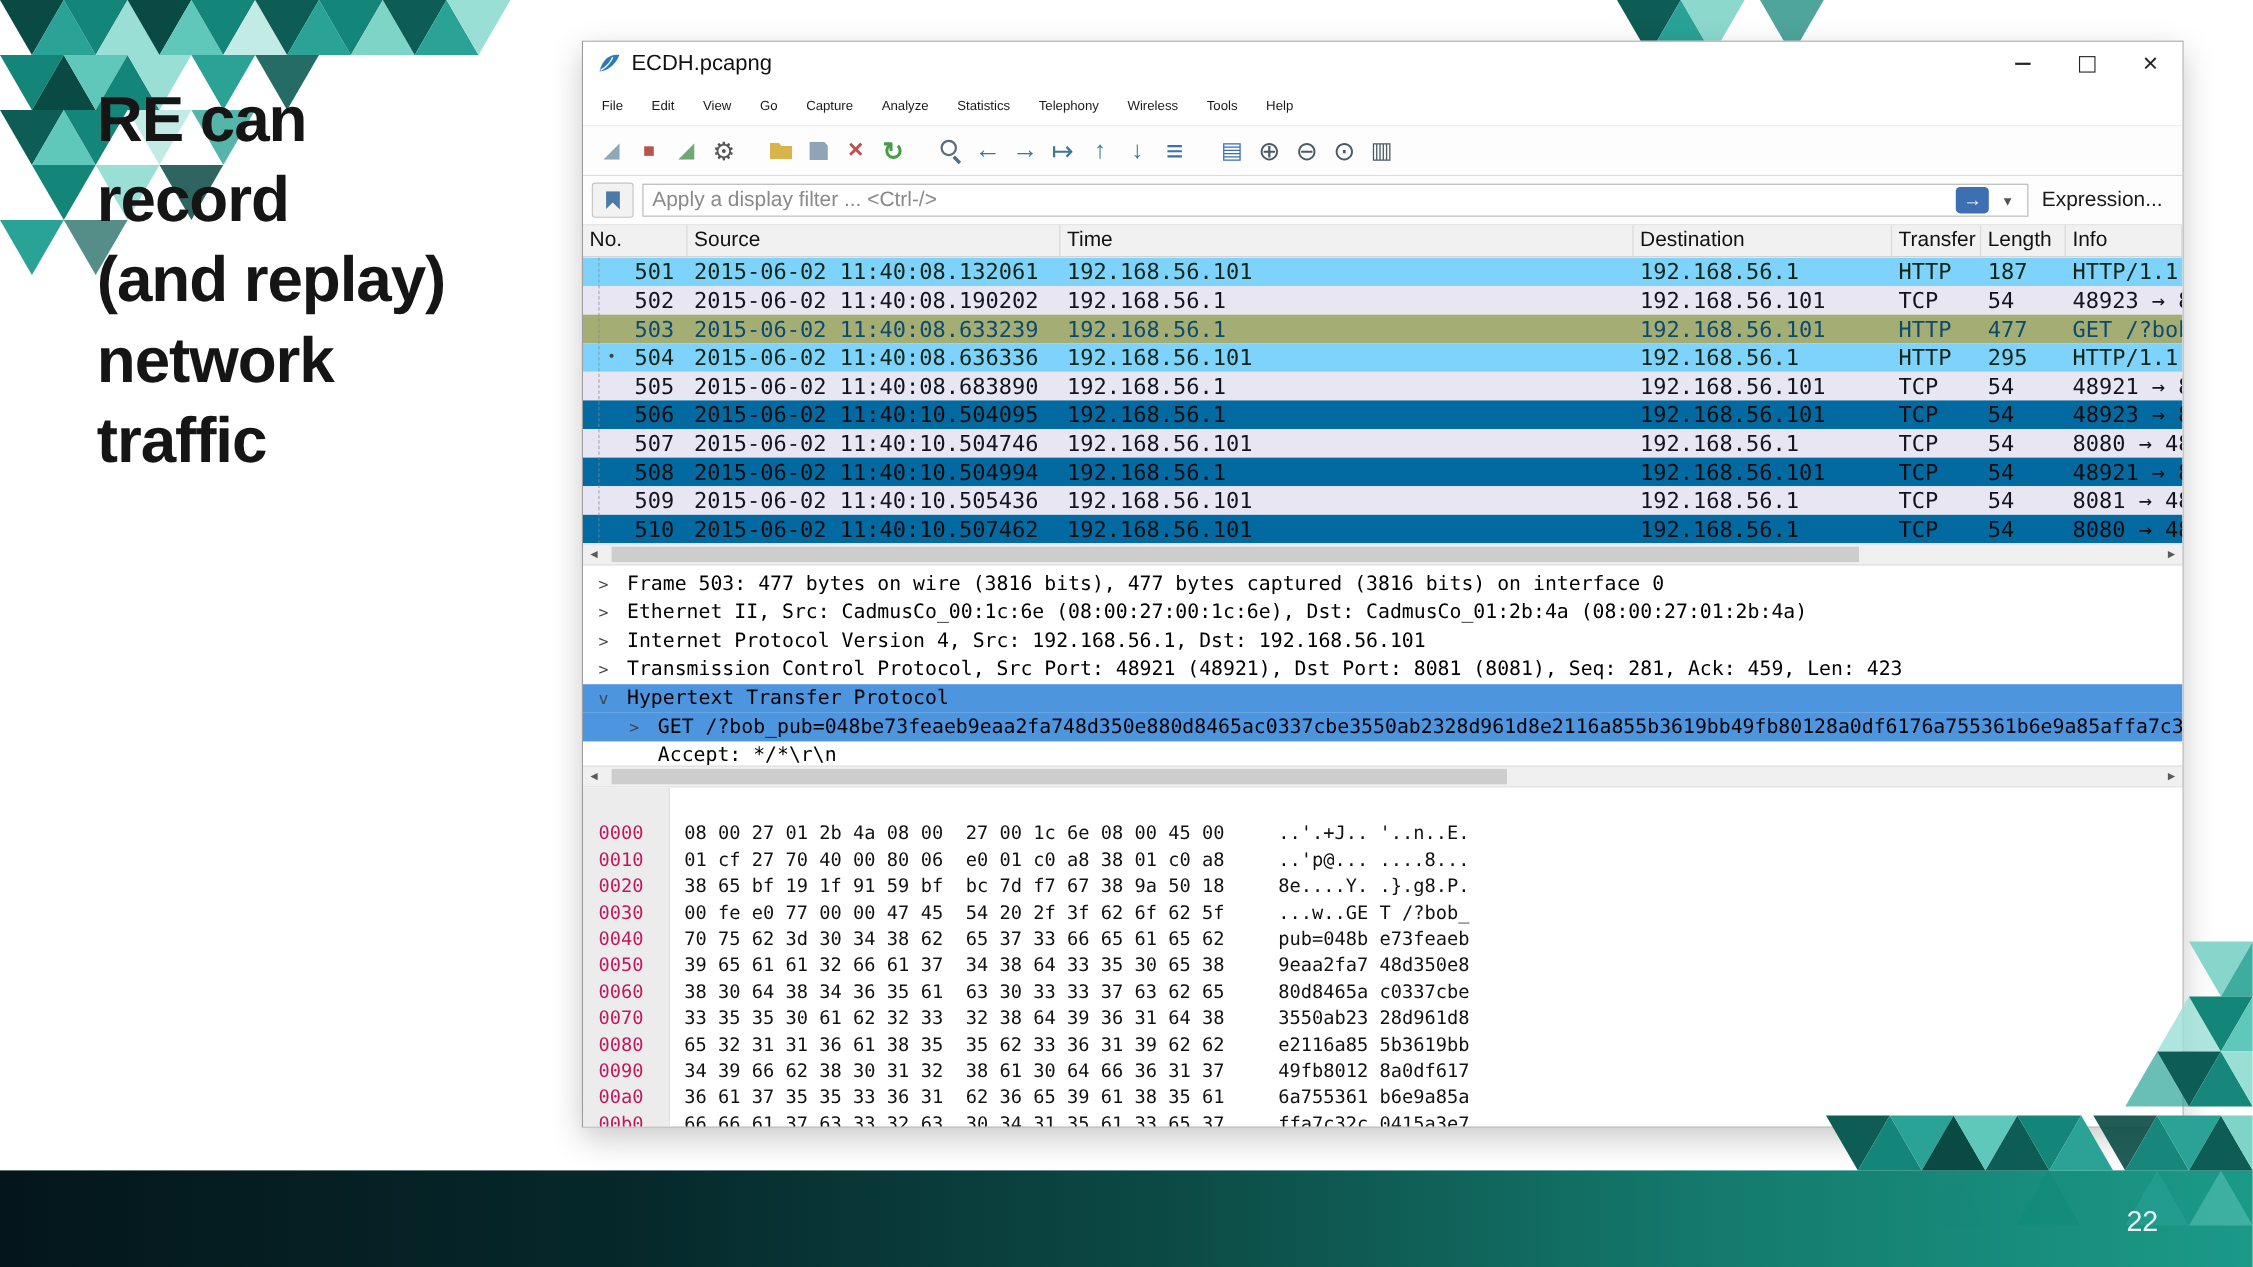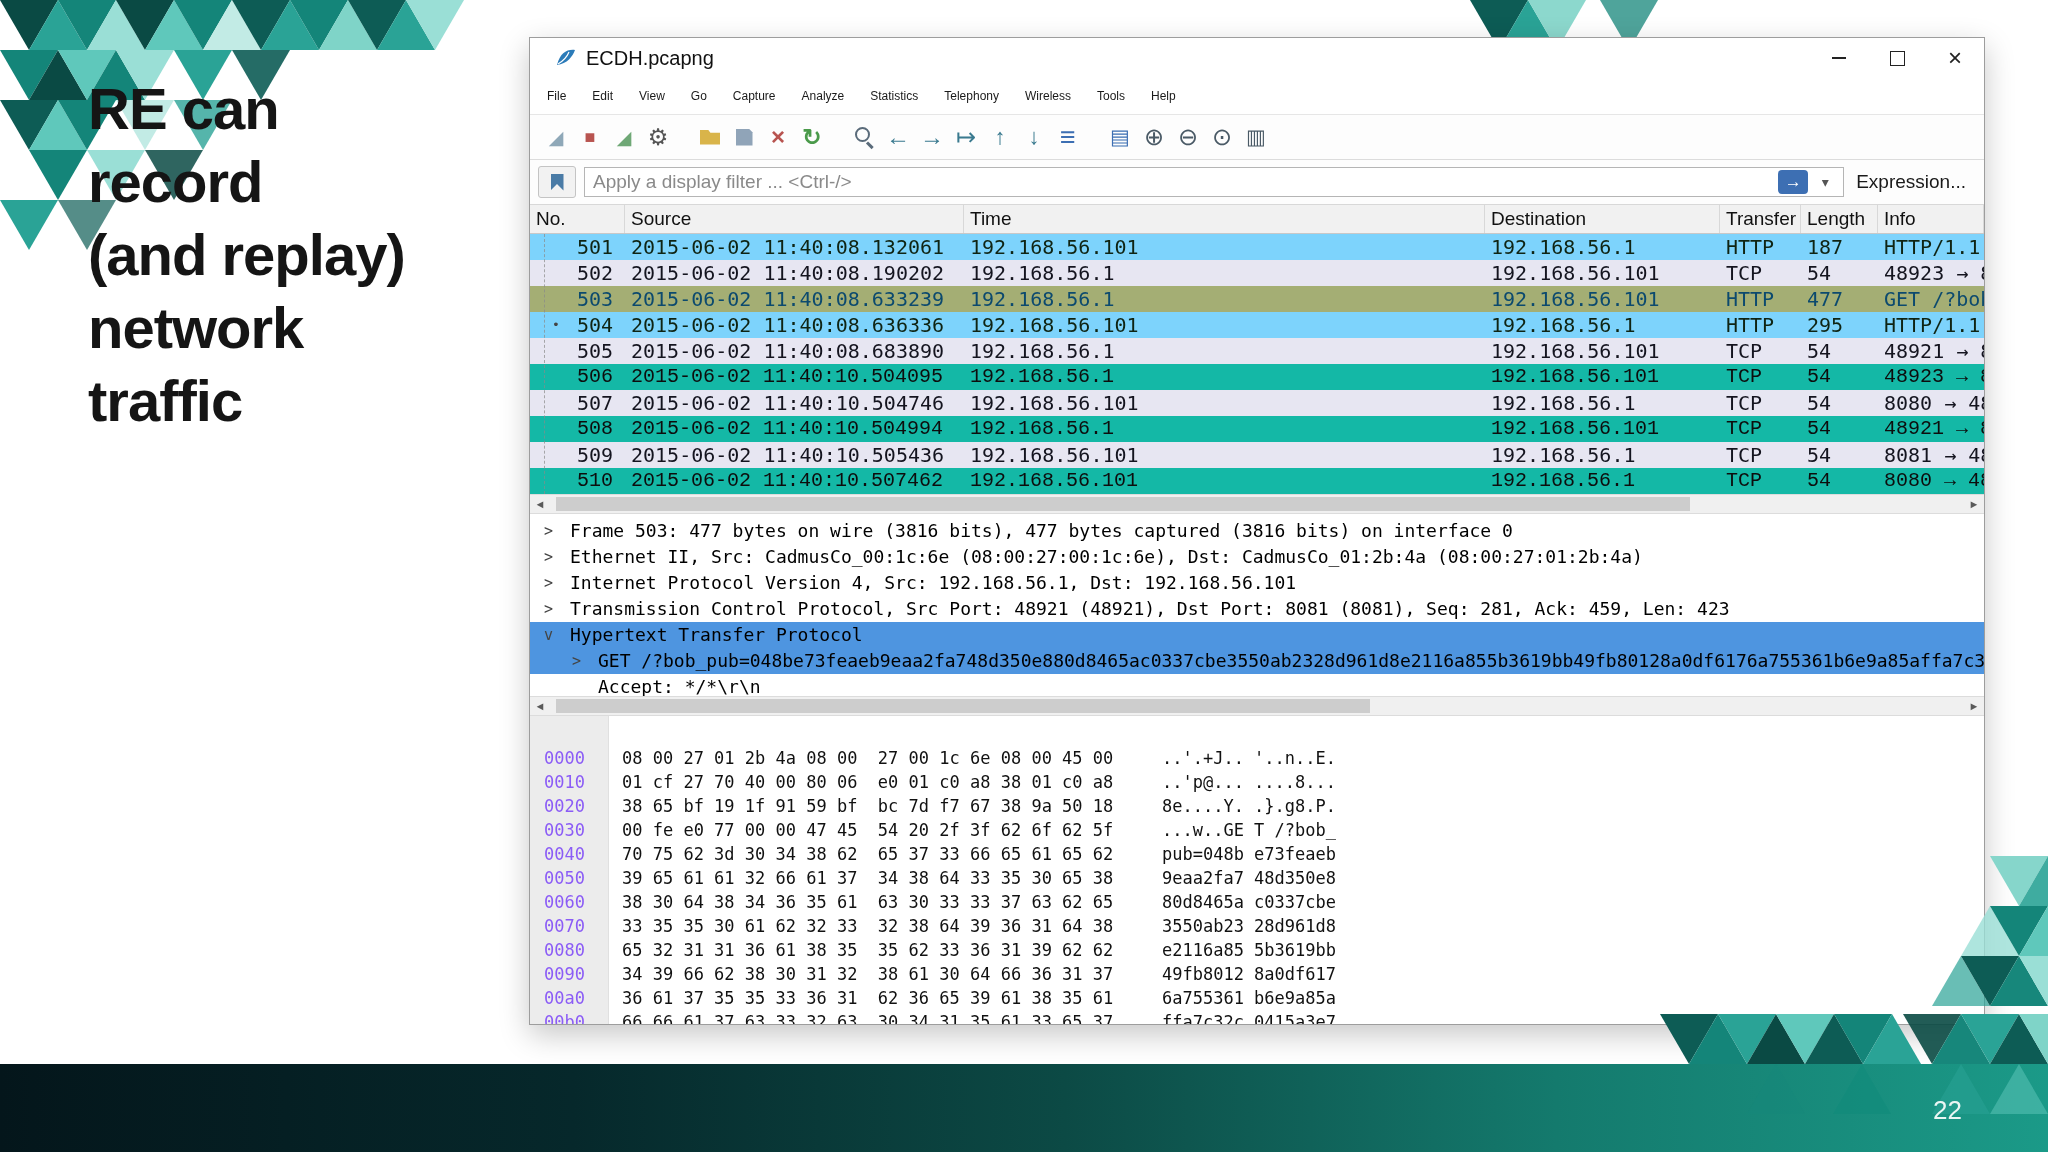--- a/index.html
+++ b/index.html
@@ -16,21 +16,21 @@
   .deco{position:absolute;pointer-events:none;}
   #deco-tl{left:0;top:0;}
   #deco-tr{left:1450px;top:0;}
   #deco-br{left:1500px;top:840px;}
 
   
   #ws-window{position:absolute;left:529px;top:37px;width:1456px;height:988px;background:#ffffff;
              border:1px solid #9d9d9d;box-shadow:0 10px 28px rgba(0,0,0,.22);
              display:flex;flex-direction:column;box-sizing:border-box;}
 
-  .titlebar{height:40px;flex:none;display:flex;align-items:center;background:#ffffff;padding-left:24px;}
+  .titlebar{height:40px;flex:none;display:flex;align-items:center;background:#ffffff;padding-left:12px;}
   .win-title{font-size:20px;color:#111;margin-left:8px;}
   .win-controls{margin-left:auto;display:flex;height:100%;}
   .win-btn{width:58px;height:100%;display:flex;align-items:center;justify-content:center;color:#222;}
   .min-glyph{width:14px;border-top:2px solid #222;display:block;}
   .max-glyph{width:13px;height:13px;border:1.5px solid #222;display:block;}
   .close-glyph{font-size:24px;line-height:1;color:#222;}
 
   .menubar{height:36px;flex:none;display:flex;align-items:center;padding-left:4px;background:#fff;
            border-bottom:1px solid #e6e6e6;}
   .menu-item{padding:0 13px;font-size:12px;color:#1a1a1a;line-height:36px;white-space:nowrap;}
@@ -95,21 +95,21 @@
   .plist-body{height:260px;flex:none;background:#fff;overflow:hidden;position:relative;
               font-family:"DejaVu Sans Mono","Liberation Mono",monospace;font-size:20px;}
   .related-line{position:absolute;left:14px;top:0;height:100%;border-left:1px dashed #8a8a8a;opacity:.7;}
   .prow{height:26px;line-height:26px;}
   .prow > div{overflow:hidden;white-space:nowrap;padding-left:6px;}
   .prow .c-no{text-align:right;padding-right:12px;padding-left:0;position:relative;}
   .prow .c-len{padding-right:10px;}
   .mark{position:absolute;left:22px;top:0;font-size:13px;color:#444;}
   .prow.http{background:#7dd3fc;color:#0f2413;}
   .prow.tcp{background:#e7e6f2;color:#14141f;}
-  .prow.gray{background:#14b8a6;color:#0d0d0d;font-family:Liberation Mono, monospace;}
+  .prow.gray{background:#0369a1;color:#0d0d0d;}
   .prow.selected{background:#a4ae74;color:#0c4a6e;}
 
   .hscroll{height:20px;flex:none;background:#f0f0f0;border-top:1px solid #dcdcdc;
            border-bottom:1px solid #dcdcdc;position:relative;box-sizing:border-box;}
   .sb-arrow{position:absolute;top:0;width:20px;height:100%;display:flex;align-items:center;
             justify-content:center;font-size:11px;color:#5a5a5a;}
   .sb-left{left:0;} .sb-right{right:0;}
   .sb-thumb{position:absolute;top:2px;height:14px;background:#cdcdcd;}
   #sb1 .sb-thumb{left:26px;width:78%;}
   #sb2 .sb-thumb{left:26px;width:56%;}
@@ -122,21 +122,21 @@
   .dline.child{padding-left:42px;}
   .dline.sel{background:#4e95e0;}
   .dline.sel2{background:#4e95e0;padding-left:42px;}
 
   
   .hexpane{flex:1;background:#fff;position:relative;overflow:hidden;padding-top:6px;
            font-family:"DejaVu Sans Mono","Liberation Mono",monospace;font-size:17px;}
   .hex-gutter{position:absolute;left:0;top:0;width:78px;height:100%;background:#ececec;
               border-right:1px solid #e0e0e0;}
   .hrow{height:24px;line-height:24px;position:relative;white-space:pre;}
-  .hrow .off{position:absolute;left:14px;color:#8b5cf6;}
+  .hrow .off{position:absolute;left:14px;color:#be185d;}
   .hrow .hx{position:absolute;left:92px;color:#111;}
   .hrow .asc{position:absolute;left:632px;color:#111;}
 </style>
 </head>
 <body>
 
 <div id="slide">
 
   <svg id="deco-tl" class="deco" width="520" height="280">
       <polygon points="0,0 58,0 29,50" fill="#0a4a44"></polygon>

